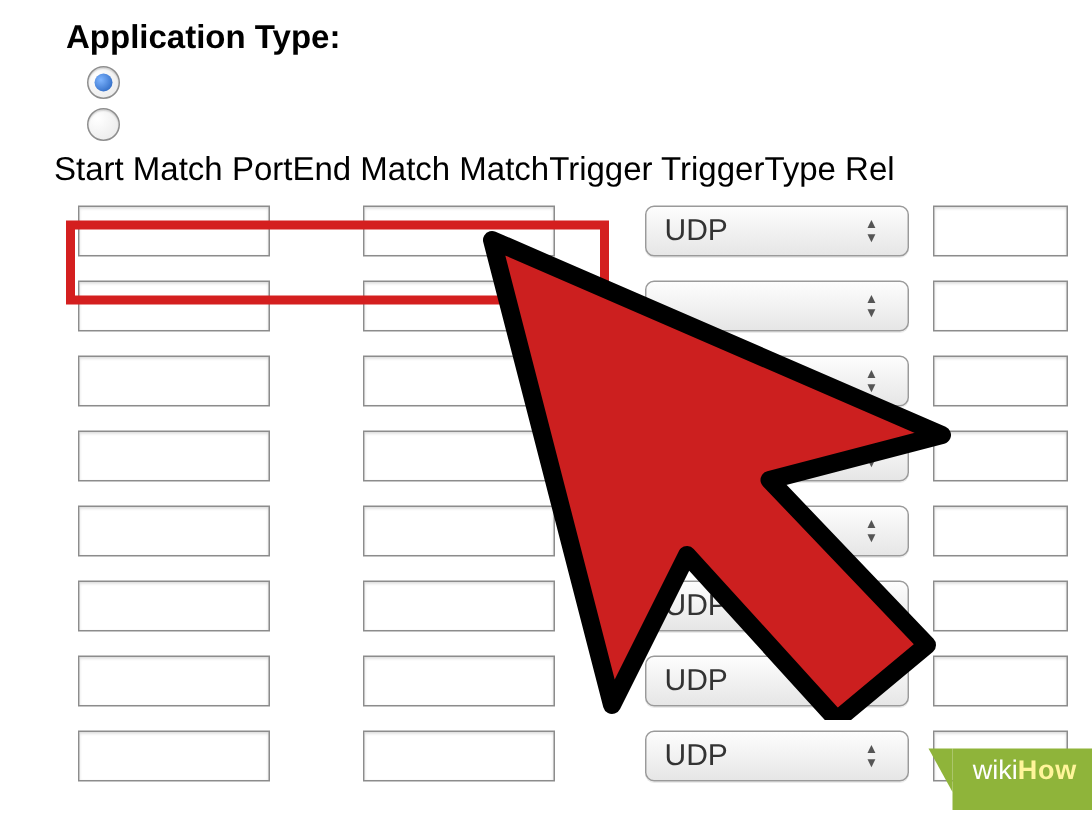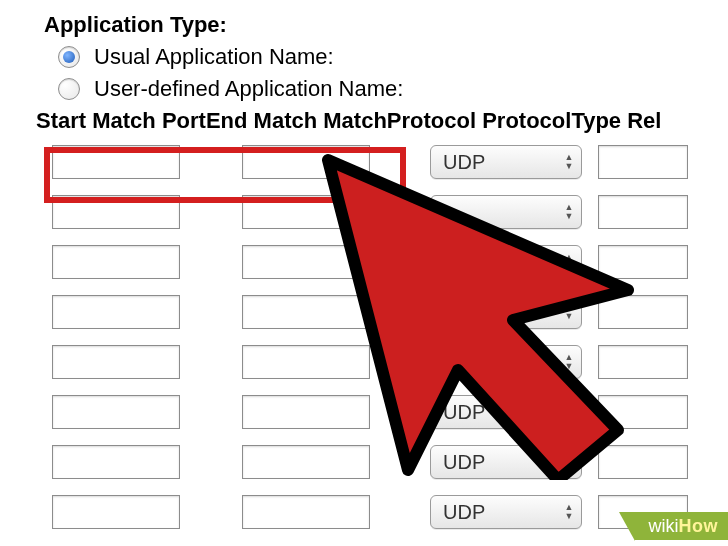--- a/index.html
+++ b/index.html
@@ -50,49 +50,49 @@
     top: 4px; left: 4px;
     width: 12px; height: 12px;
     background: radial-gradient(circle at 35% 35%, #7fb5ff, #1e5bb8);
     border-radius: 50%;
   }
   .labels-row {
     font-size: 22px;
     margin: 4px 0 2px -8px;
     white-space: nowrap;
   }
-  .labels-row span { display: inline-block; font-weight: bold; }
+  .labels-row span { display: inline-block; }
   .grid {
     margin-top: 2px;
   }
   .grid-row {
     display: flex;
     align-items: center;
     height: 44px;
     margin: 6px 0 6px 0;
   }
   .spacer-left { width: 8px; flex: 0 0 auto; }
   .text-input {
     width: 128px;
     height: 34px;
     border: 1px solid #8c8c8c;
     background: #ffffff;
     margin-right: 62px;
     box-shadow: inset 0 1px 2px rgba(0,0,0,0.15);
   }
   .text-input.col2 { margin-right: 60px; }
   .select {
-    width: 152px;
+    width: 176px;
     height: 34px;
     border: 1px solid #9a9a9a;
     border-radius: 6px;
     background: linear-gradient(#fdfdfd, #e6e6e6);
     display: flex;
     align-items: center;
-    padding: 0 4px 0 12px;
+    padding: 0 16px 0 12px;
     font-size: 20px;
     color: #333;
     position: relative;
     margin-right: 16px;
     box-shadow: 0 1px 0 rgba(0,0,0,0.08);
   }
   .select .value { flex: 1; }
   .updown {
     width: 16px;
     display: flex;
@@ -138,21 +138,21 @@
 
   
   .watermark {
     position: absolute;
     right: 0;
     bottom: 6px;
     background: #8fb43a;
     color: #fff;
     font-family: Arial, sans-serif;
     font-size: 18px;
-    padding: 4px 10px 3px 14px;
+    padding: 4px 10px 16px 14px;
     display: flex;
     align-items: baseline;
   }
   .watermark .wiki { color: #ffffff; }
   .watermark .how { color: #fff59a; font-weight: bold; letter-spacing: 0.5px; text-align: right; }
   .watermark::before {
     content: "";
     position: absolute;
     left: -16px;
     top: 0;
@@ -164,30 +164,28 @@
   }
 </style>
 </head>
 <body>
 
 <div class="page">
   <div class="heading">Application Type:</div>
 
   <div class="option-row">
     <div class="radio checked"></div>
-    <span>Usual Application Name:</span>
   </div>
 
   <div class="option-row">
     <div class="radio"></div>
-    <span>User-defined Application Name:</span>
   </div>
 
   <div class="labels-row">
-    <span>Start Match Port</span><span>End Match Match</span><span>Protocol Protocol</span><span>Type Rel</span>
+    <span>Start Match Port</span><span>End Match Match</span><span>Trigger Trigger</span><span>Type Rel</span>
   </div>
 
   <div class="grid">
 
     <div class="grid-row">
       <div class="spacer-left"></div>
       <div class="text-input"></div>
       <div class="text-input col2"></div>
       <div class="select">
         <span class="value">UDP</span>

